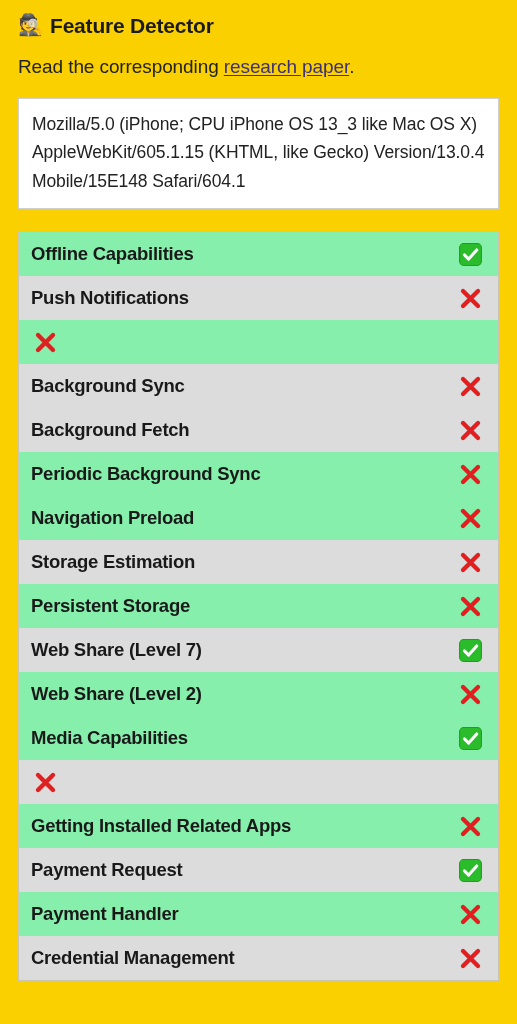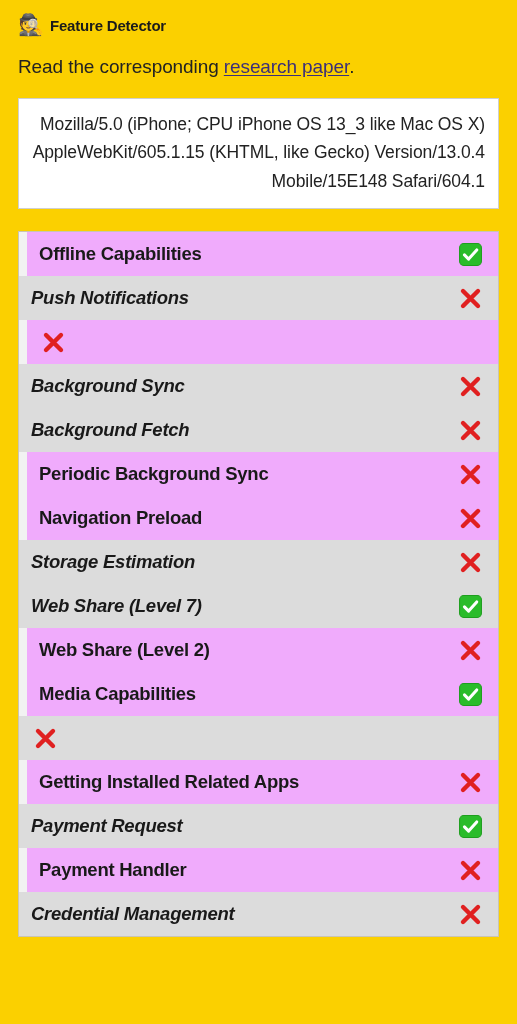--- a/index.html
+++ b/index.html
@@ -37,21 +37,21 @@
     font-size: 21px;
     line-height: 1;
     display: inline-block;
     width: 24px;
     height: 26px;
     position: relative;
     top: 1px;
   }
 
   .app-title {
-    font-size: 15px;
+    font-size: 21px;
     font-weight: bold;
     color: #1b1b1b;
     letter-spacing: -0.2px;
     text-align: right;
   }
 
   
   .intro {
     margin-top: 16px;
     font-size: 19px;
@@ -69,41 +69,40 @@
   .ua-box {
     margin-top: 20px;
     background: #ffffff;
     border: 1px solid #cfcfcf;
     padding: 11px 13px 13px 13px;
     font-size: 17.5px;
     line-height: 1.62;
     color: #222222;
     word-break: break-word;
     letter-spacing: -0.1px;
-    text-align: right;
   }
 
   
   .feature-list {
     margin-top: 22px;
     border: 1px solid #c9c4b4;
     background: #f2f2f2;
     overflow: hidden;
   }
 
   .feature-row {
     display: flex;
     align-items: center;
     justify-content: space-between;
     height: 44px;
     padding: 0 14px 0 12px;
   }
 
-  .feature-row.odd  { background: #f0abfc; margin-left: 8px; }
-  .feature-row.even { background: #dcdcdc; font-style: italic; }
+  .feature-row.odd  { background: #86efac; }
+  .feature-row.even { background: #dcdcdc; }
 
   .feature-label {
     font-size: 18.5px;
     font-weight: bold;
     color: #191919;
     letter-spacing: -0.25px;
     white-space: nowrap;
   }
 
   .status {
@@ -194,20 +193,28 @@
         </span>
       </div>
       <div class="feature-row even">
         <span class="feature-label">Storage Estimation</span>
         <span class="status status-no">
           <svg viewBox="0 0 24 24" aria-hidden="true">
             <path d="M4.8 4.8 L19.2 19.2 M19.2 4.8 L4.8 19.2" fill="none" stroke="#E02020" stroke-width="4.2" stroke-linecap="round"></path>
           </svg>
         </span>
       </div>
+      <div class="feature-row odd">
+        <span class="feature-label">Persistent Storage</span>
+        <span class="status status-no">
+          <svg viewBox="0 0 24 24" aria-hidden="true">
+            <path d="M4.8 4.8 L19.2 19.2 M19.2 4.8 L4.8 19.2" fill="none" stroke="#E02020" stroke-width="4.2" stroke-linecap="round"></path>
+          </svg>
+        </span>
+      </div>
       <div class="feature-row even">
         <span class="feature-label">Web Share (Level 7)</span>
         <span class="status status-yes">
           <svg viewBox="0 0 24 24" aria-hidden="true">
             <rect x="1.5" y="1.5" width="21" height="21" rx="4" ry="4" fill="#2ABC2A" stroke="#1e9e1e" stroke-width="1"></rect>
             <path d="M6.2 12.4 L10.2 16.4 L18 7.6" fill="none" stroke="#ffffff" stroke-width="2.9" stroke-linecap="round" stroke-linejoin="round"></path>
           </svg>
         </span>
       </div>
       <div class="feature-row odd">

